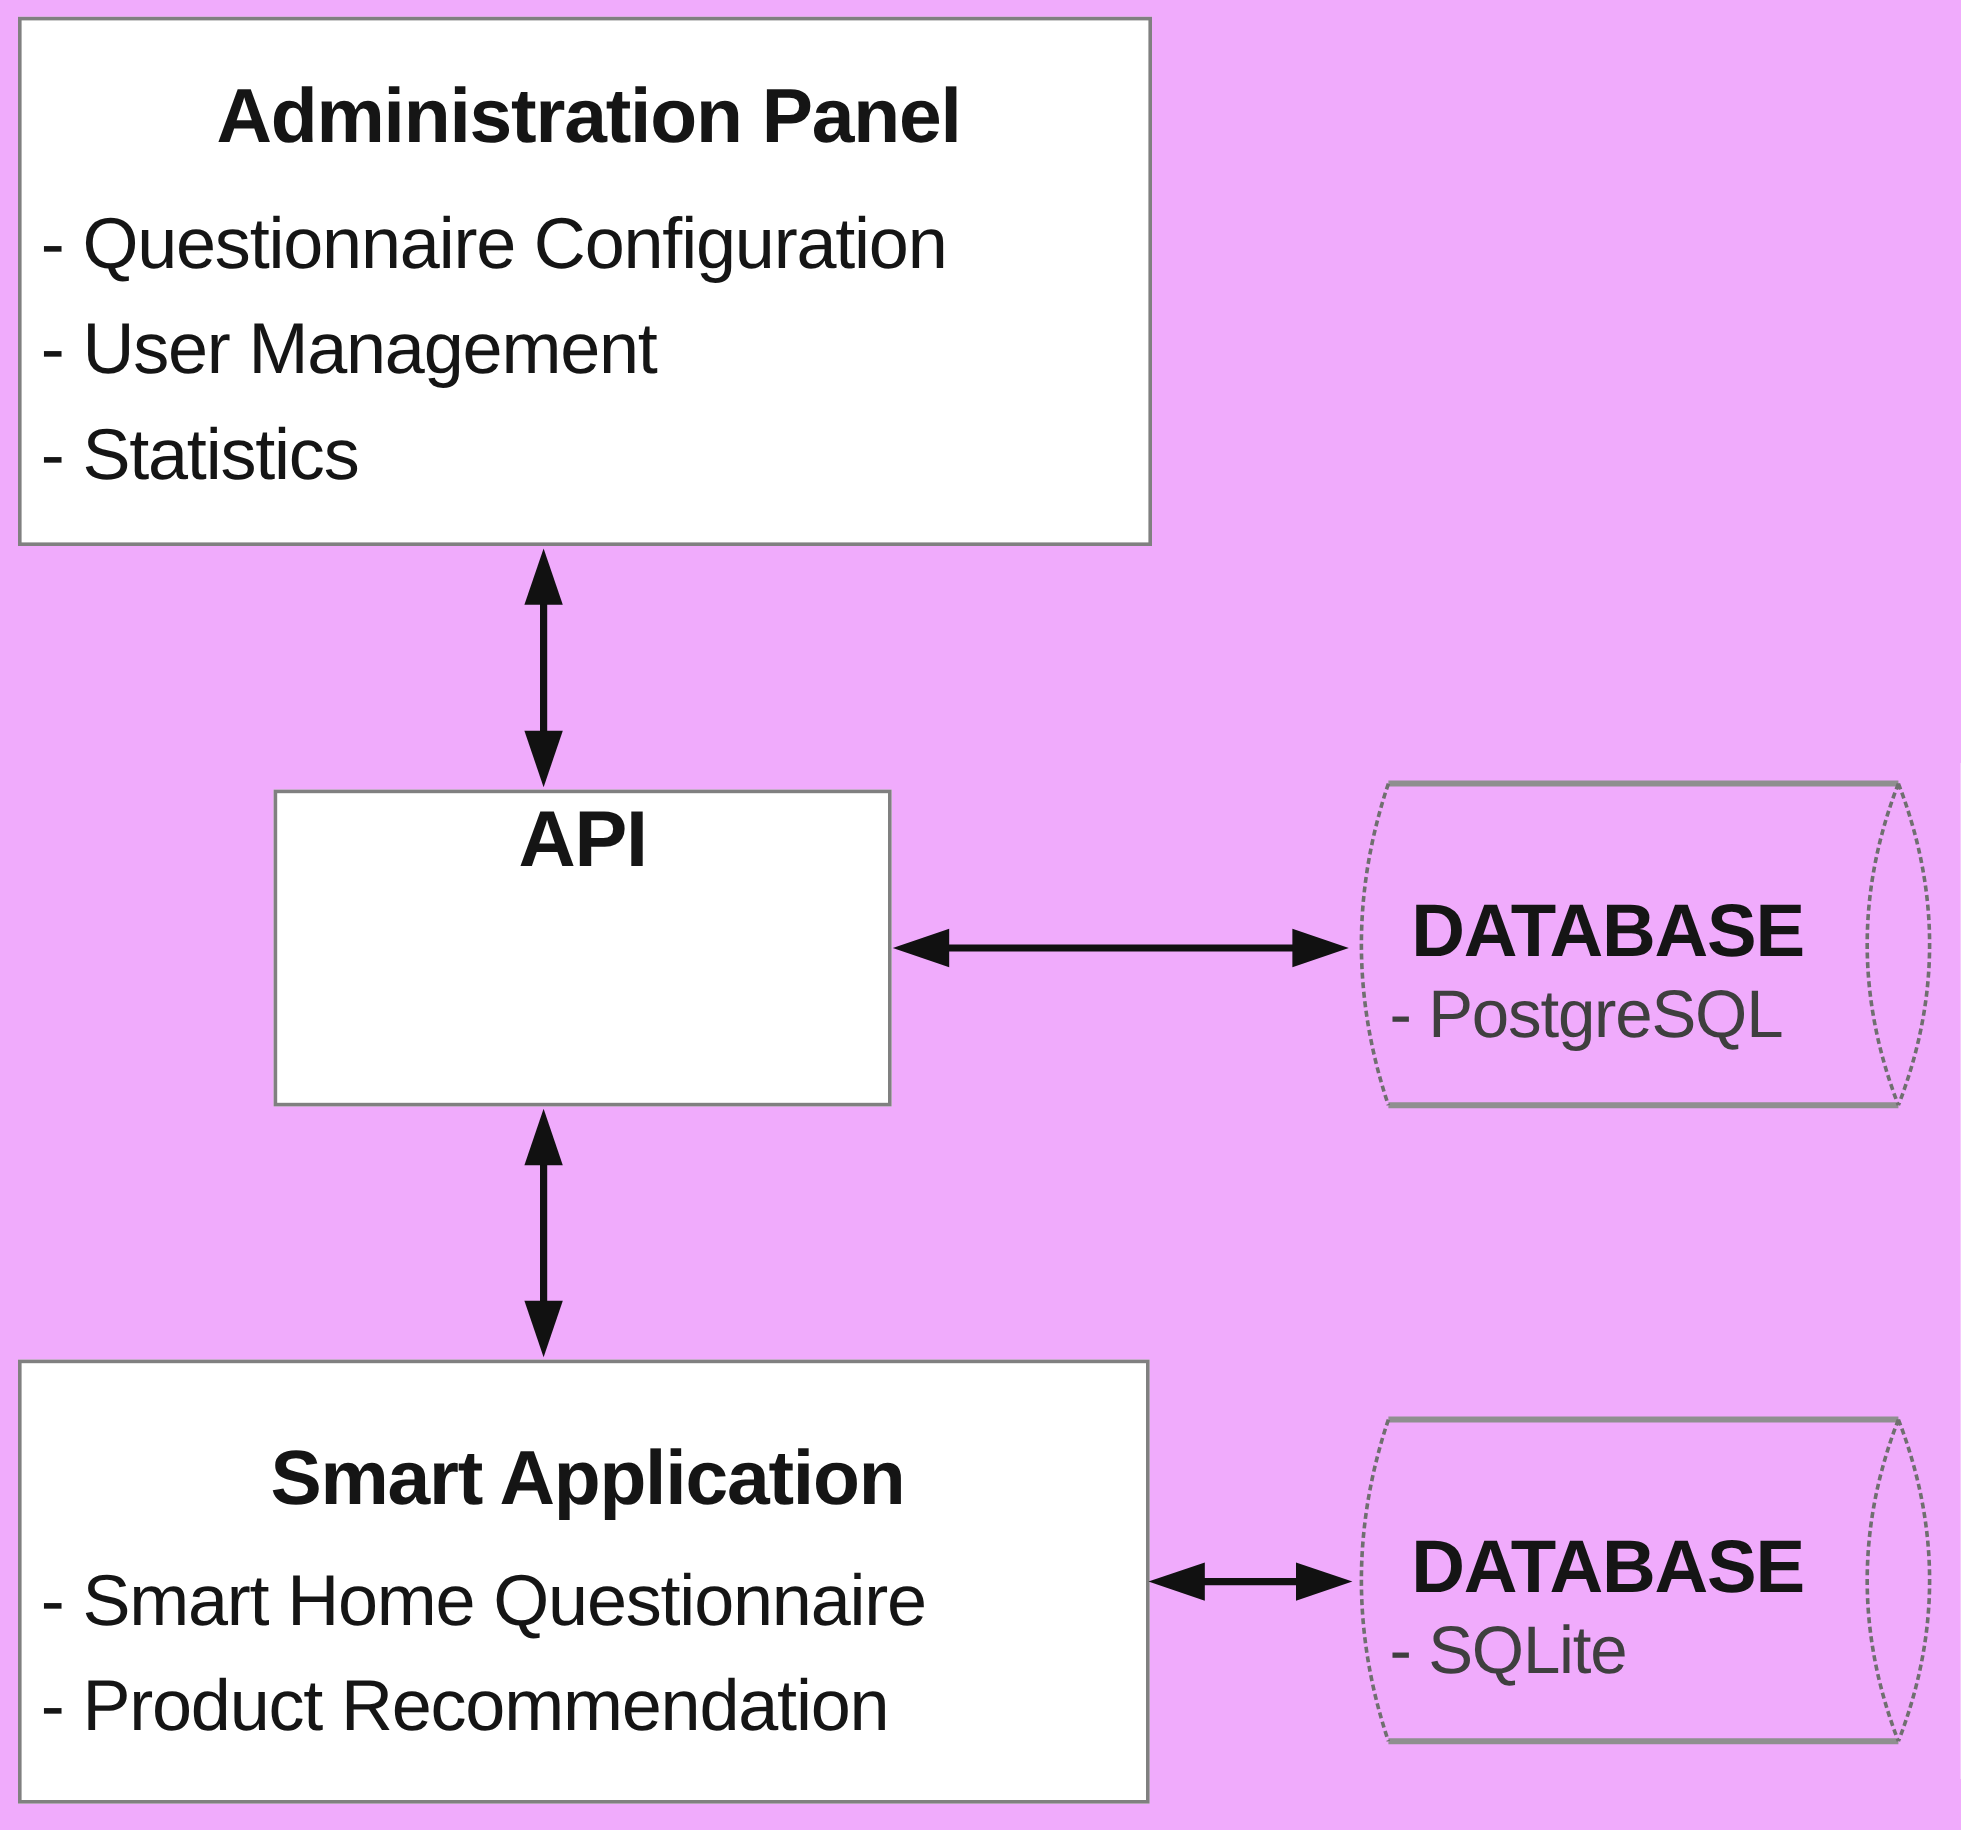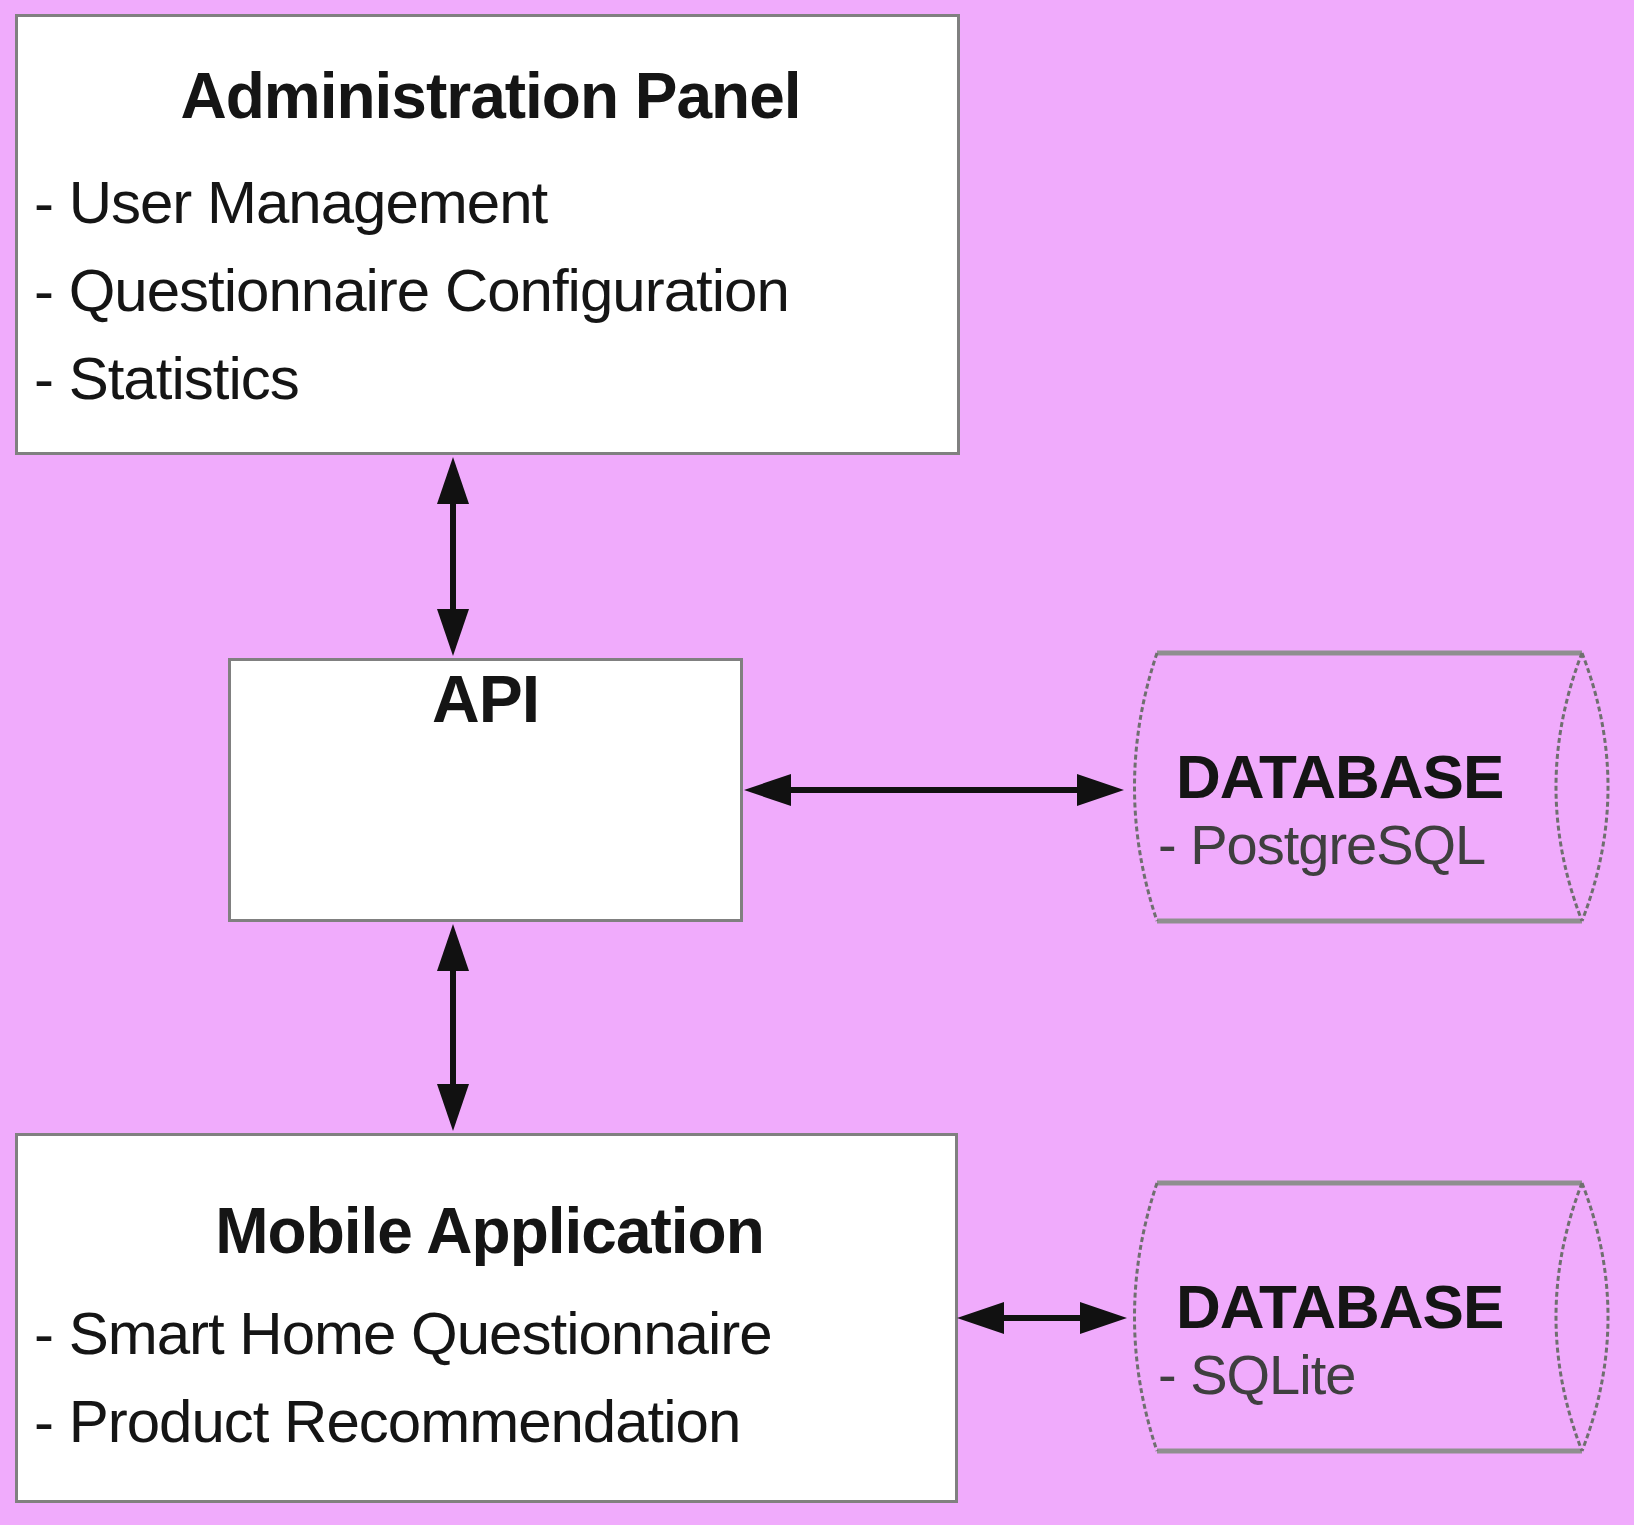--- a/index.html
+++ b/index.html
@@ -90,22 +90,22 @@
   }
 </style>
 </head>
 <body>
 
 <div id="canvas">
 
   <div class="box" id="admin-box">
     <div class="box-title">Administration Panel</div>
     <div class="box-items">
+      <div class="item">- Questionnaire Configuration</div>
       <div class="item">- User Management</div>
-      <div class="item">- Questionnaire Configuration</div>
       <div class="item">- Statistics</div>
     </div>
   </div>
 
   <svg class="arrow" style="left:423px; top:456px;" width="60" height="201" viewBox="0 0 60 201">
     <line x1="30" y1="36" x2="30" y2="165" stroke="#111111" stroke-width="6"></line>
     <polygon points="30,1 14,48 46,48" fill="#111111"></polygon>
     <polygon points="30,200 14,153 46,153" fill="#111111"></polygon>
   </svg>
 
@@ -119,21 +119,21 @@
     <polygon points="30,208 14,161 46,161" fill="#111111"></polygon>
   </svg>
 
   <svg class="arrow" style="left:743px; top:760px;" width="382" height="60" viewBox="0 0 382 60">
     <line x1="36" y1="30" x2="346" y2="30" stroke="#111111" stroke-width="6"></line>
     <polygon points="1,30 48,14 48,46" fill="#111111"></polygon>
     <polygon points="381,30 334,14 334,46" fill="#111111"></polygon>
   </svg>
 
   <div class="box" id="mobile-box">
-    <div class="box-title">Mobile Application</div>
+    <div class="box-title">Smart Application</div>
     <div class="box-items">
       <div class="item">- Smart Home Questionnaire</div>
       <div class="item">- Product Recommendation</div>
     </div>
   </div>
 
   <svg class="arrow" style="left:956px; top:1288px;" width="172" height="60" viewBox="0 0 172 60">
     <line x1="36" y1="30" x2="136" y2="30" stroke="#111111" stroke-width="6"></line>
     <polygon points="1,30 48,14 48,46" fill="#111111"></polygon>
     <polygon points="171,30 124,14 124,46" fill="#111111"></polygon>

